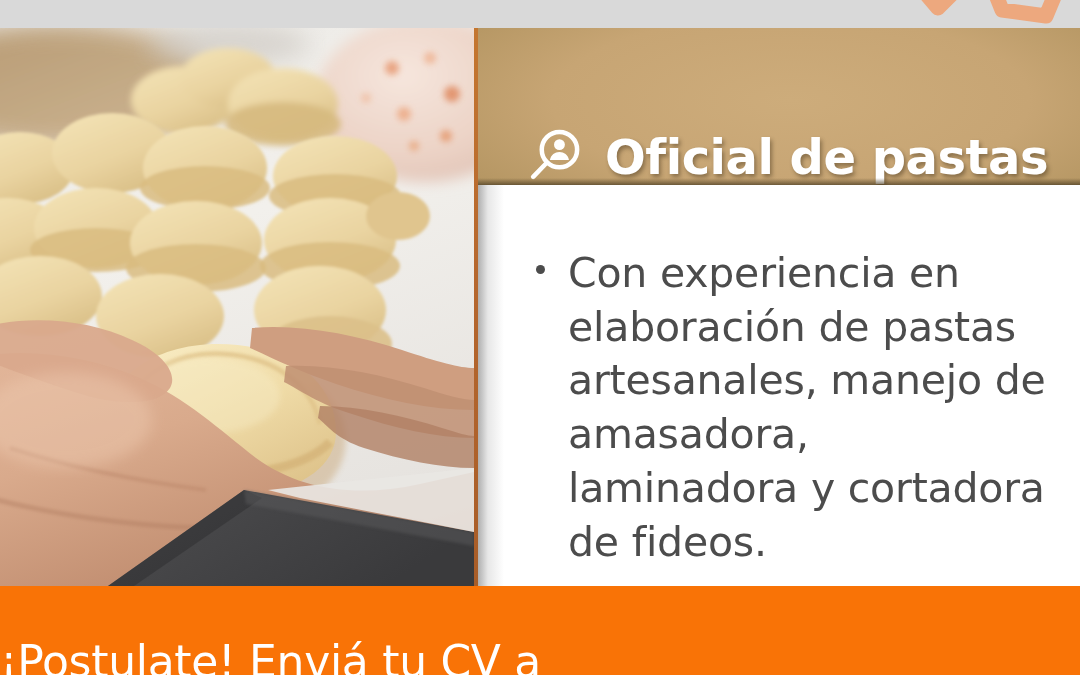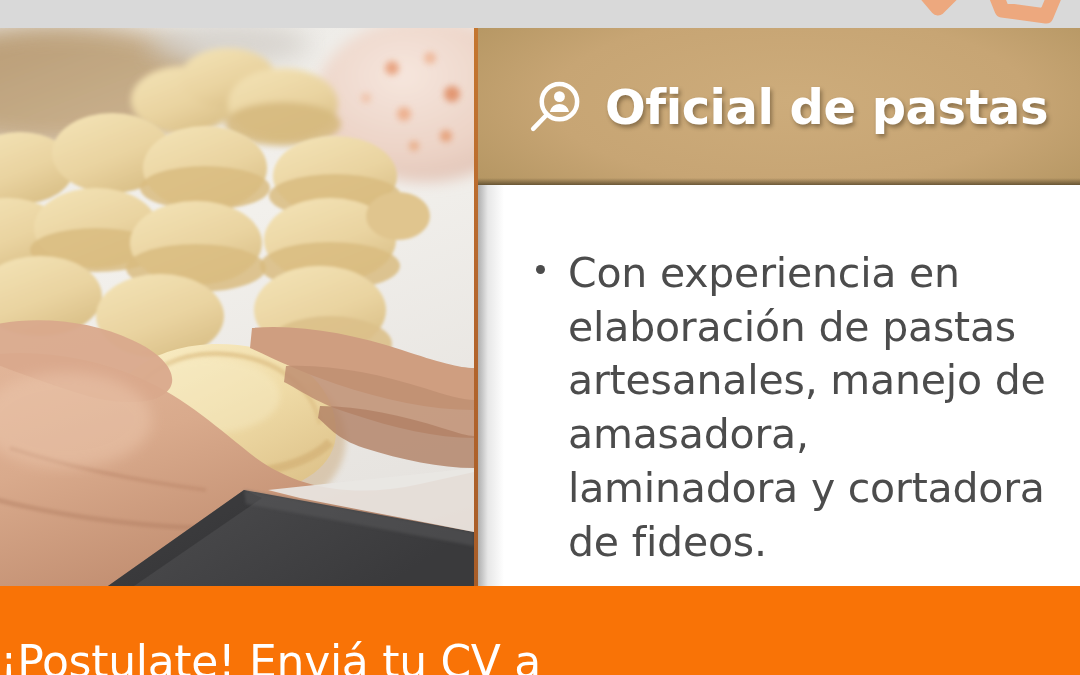--- a/index.html
+++ b/index.html
@@ -78,21 +78,21 @@
     overflow:hidden;
   }
   .header-box::after {
     content:"";
     position:absolute; left:0; right:0; bottom:0; height:7px;
     background:linear-gradient(180deg, rgba(90,74,44,0) 0%, rgba(78,63,36,.75) 100%);
   }
   .header-inner {
     position:absolute;
     left:0; top:0; right:0; bottom:0;
-    display:flex; align-items:center;
+    display:flex; align-items:flex-end;
     padding-left:48px;
     gap:22px;
   }
   .search-person-icon { flex:0 0 auto; width:58px; height:58px; margin-top:2px; }
   .header-title {
     font-family:"DejaVu Sans", sans-serif;
     font-weight:bold;
     font-size:48px;
     letter-spacing:-0.5px;
     color:#ffffff;

